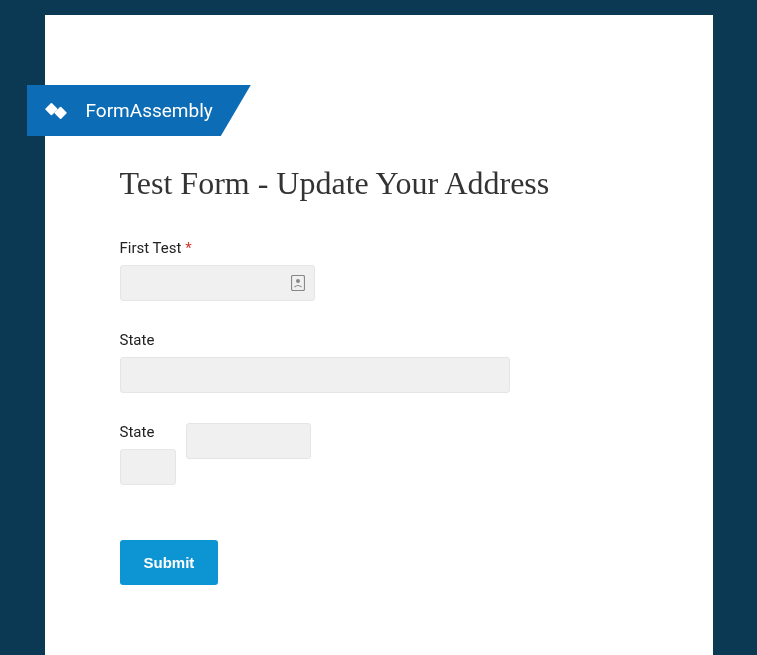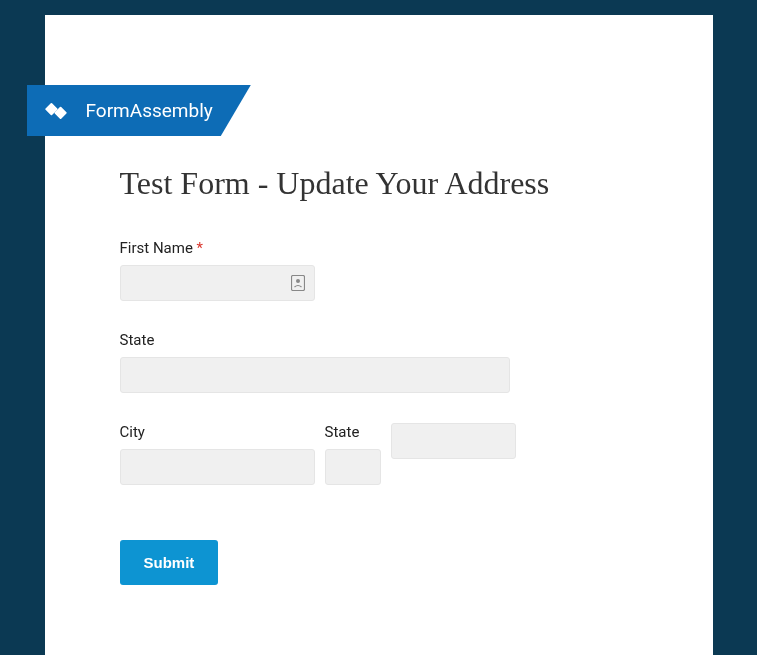--- a/index.html
+++ b/index.html
@@ -125,21 +125,21 @@
       </svg>
     </span>
     <span>FormAssembly</span>
   </div>
 
   <h1 class="form-title">Test Form - Update Your Address</h1>
 
   <div class="form-row">
     <div class="field-group">
       <label class="field-label">
-        <span>First Name</span>
+        <span>First Test</span>
         <span class="required">*</span>
       </label>
       <div class="fn-wrapper">
         <input type="text" class="text-input w-195" style="">
         <span class="contact-icon">
           <svg viewBox="0 0 14 16" width="14" height="16">
             <rect x="0.5" y="0.5" width="13" height="15" rx="1.5" fill="none" stroke="#888" stroke-width="1.2"></rect>
             <circle cx="7" cy="6" r="2" fill="#888"></circle>
             <path d="M3.5 12 Q7 9 10.5 12" fill="none" stroke="#888" stroke-width="1.2"></path>
           </svg>
@@ -151,24 +151,20 @@
 
   <div class="form-row">
     <div class="field-group">
       <label class="field-label">State</label>
       <input type="text" class="text-input w-390" style="">
     </div>
   </div>
 
   <div class="form-row">
     <div class="field-group">
-      <label class="field-label">City</label>
-      <input type="text" class="text-input w-195" style="">
-    </div>
-    <div class="field-group">
       <label class="field-label">State</label>
       <input type="text" class="text-input w-56" style="">
     </div>
     <div class="field-group">
       <input type="text" class="text-input w-125" style="">
     </div>
   </div>
 
   <div class="submit-row">
     <button class="submit-btn">Submit</button>

